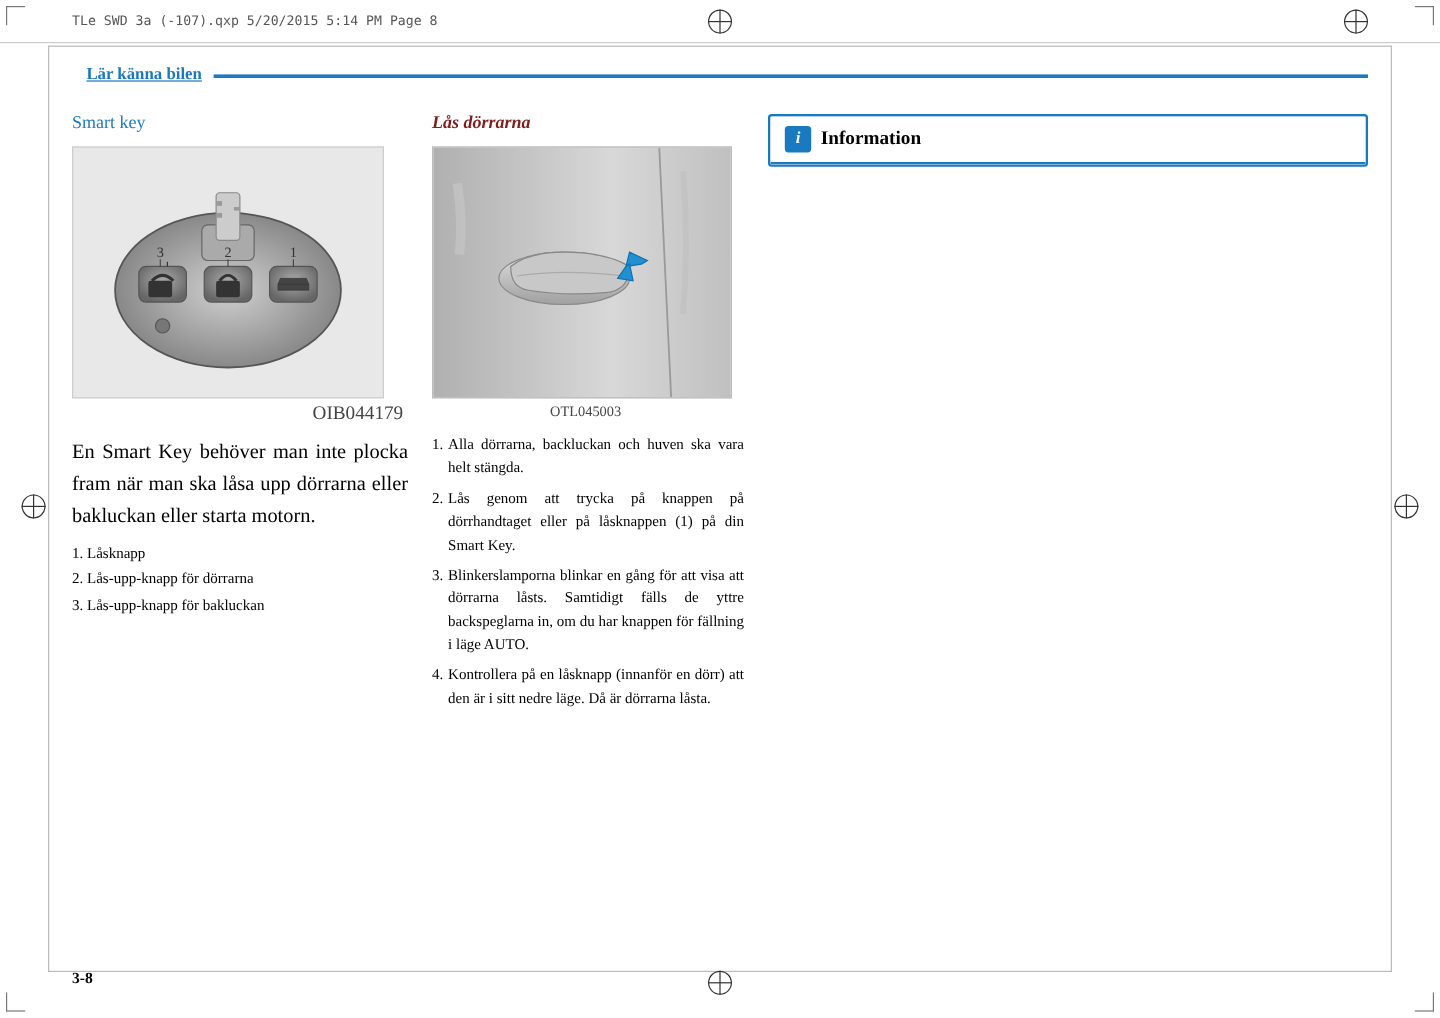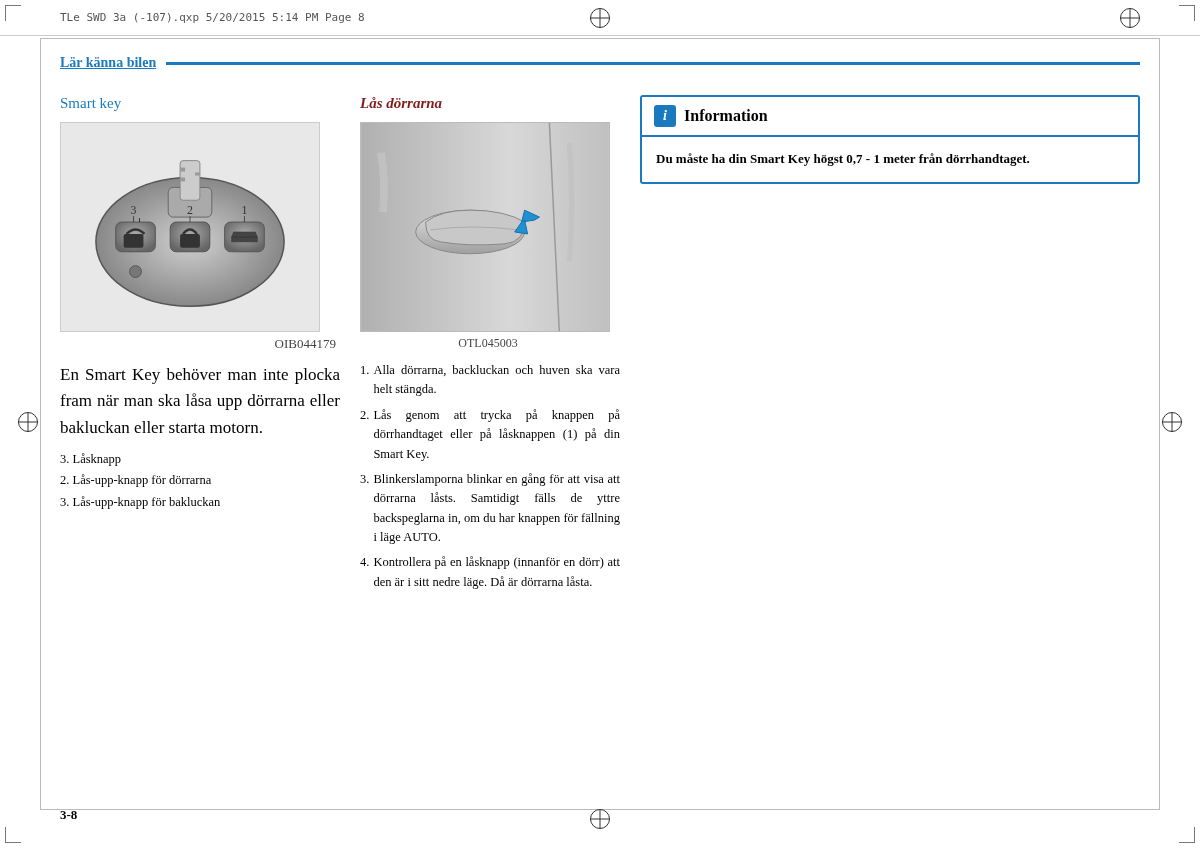--- a/index.html
+++ b/index.html
@@ -77,21 +77,21 @@
       border-radius: 50%;
       position: absolute;
       top: 0;
       left: 0;
     }
 
     
     .section-header {
       position: absolute;
       top: 55px;
-      left: 60px;
+      left: 72px;
       right: 60px;
     }
     .section-title-bar {
       display: flex;
       align-items: center;
     }
     .section-title-text {
       color: #1a7abf;
       font-size: 14px;
       font-weight: bold;
@@ -130,21 +130,21 @@
     .key-image-box {
       width: 260px;
       height: 210px;
       background: #e8e8e8;
       border: 1px solid #ccc;
       position: relative;
       overflow: hidden;
       margin-bottom: 4px;
     }
     .key-image-caption {
-      font-size: 13px;
+      font-size: 16px;
       color: #444;
       text-align: right;
       margin-bottom: 10px;
       padding-right: 4px;
     }
 
     
     .key-svg {
       width: 100%;
       height: 100%;
@@ -442,21 +442,21 @@
         <line x1="130" y1="94" x2="130" y2="100" stroke="#333" stroke-width="0.8"></line>
         <line x1="185" y1="94" x2="185" y2="100" stroke="#333" stroke-width="0.8"></line>
       </svg>
     </div>
 
     <div class="key-image-caption">OIB044179</div>
 
     <p class="col-text">En Smart Key behöver man inte plocka fram när man ska låsa upp dörrarna eller bakluckan eller starta motorn.</p>
 
     <ul class="col-list">
-      <li>3. Låsknapp</li>
+      <li>1. Låsknapp</li>
       <li>2. Lås-upp-knapp för dörrarna</li>
       <li>3. Lås-upp-knapp för bakluckan</li>
     </ul>
   </div>
 
   <div class="col-mid">
     <div class="col-title-italic">Lås dörrarna</div>
 
     <div class="door-image-box">
       
@@ -512,19 +512,18 @@
       </li>
     </ol>
   </div>
 
   <div class="col-right">
     <div class="info-box">
       <div class="info-box-header">
         <div class="info-icon">i</div>
         <span class="info-box-title">Information</span>
       </div>
-      <div class="info-box-body">Du måste ha din Smart Key högst 0,7 - 1 meter från dörrhandtaget.</div>
     </div>
   </div>
 
 </div>
 
 <div class="page-number">3-8</div>
 
 </body></html>

